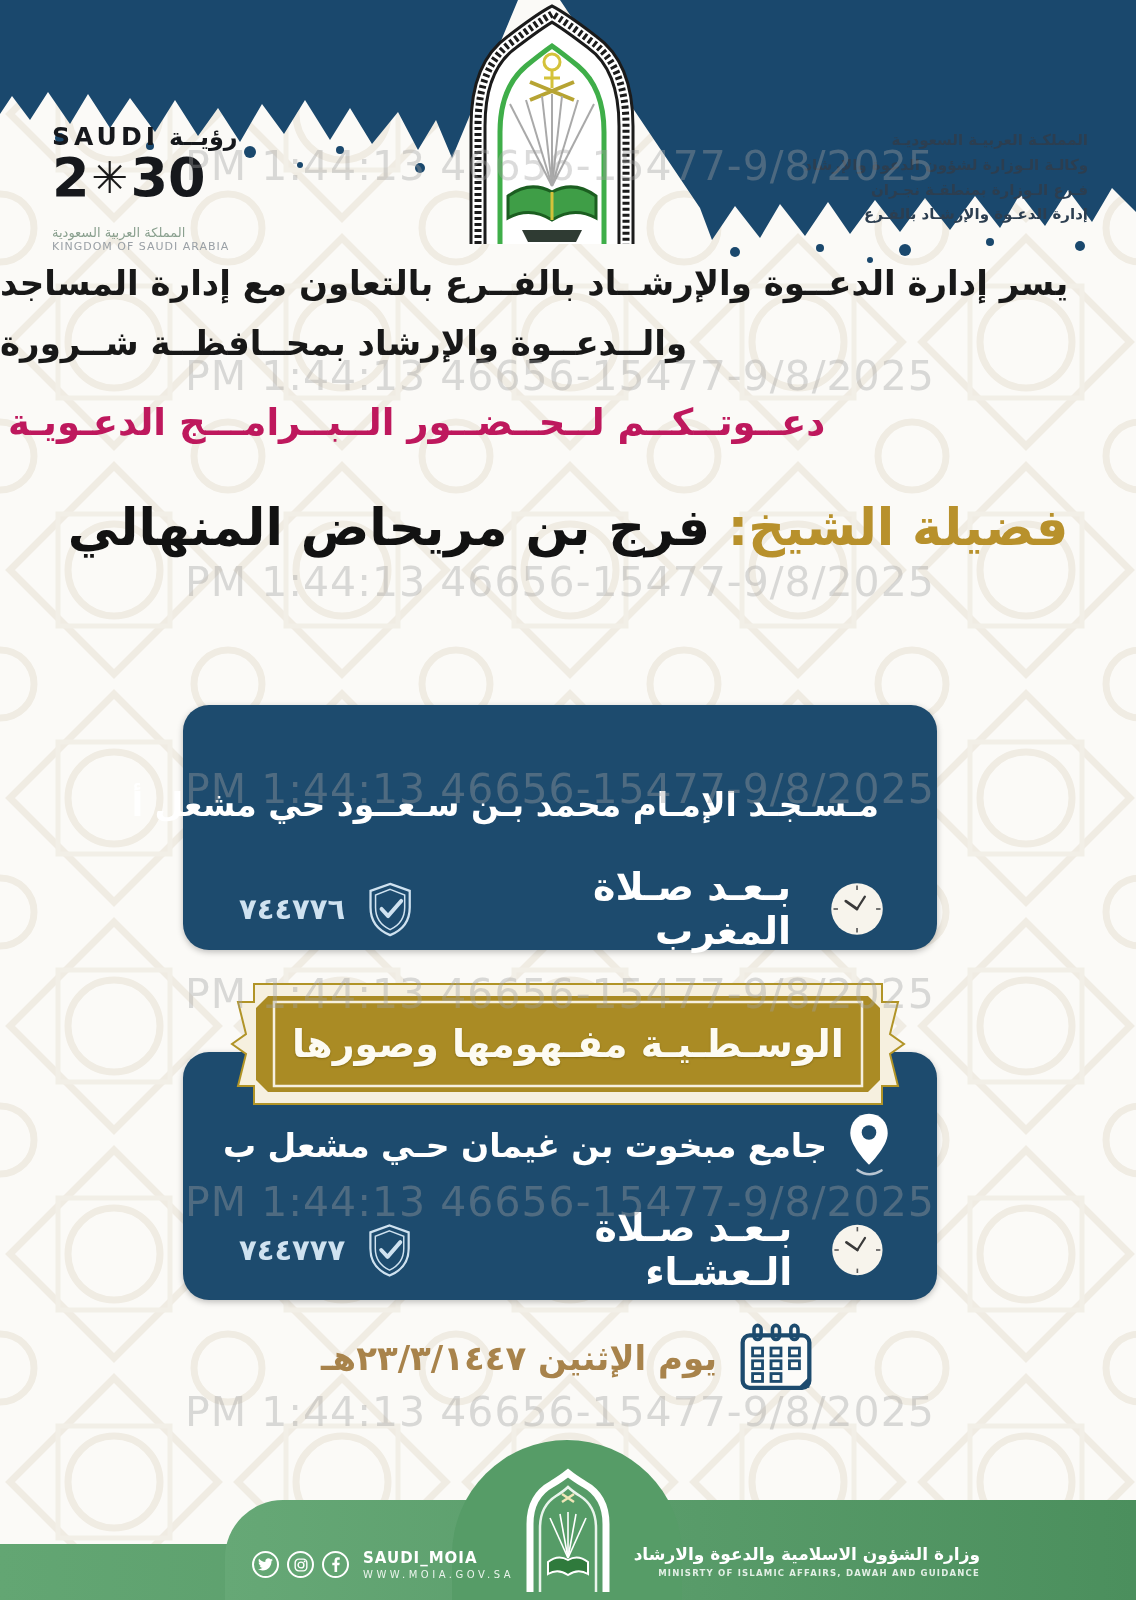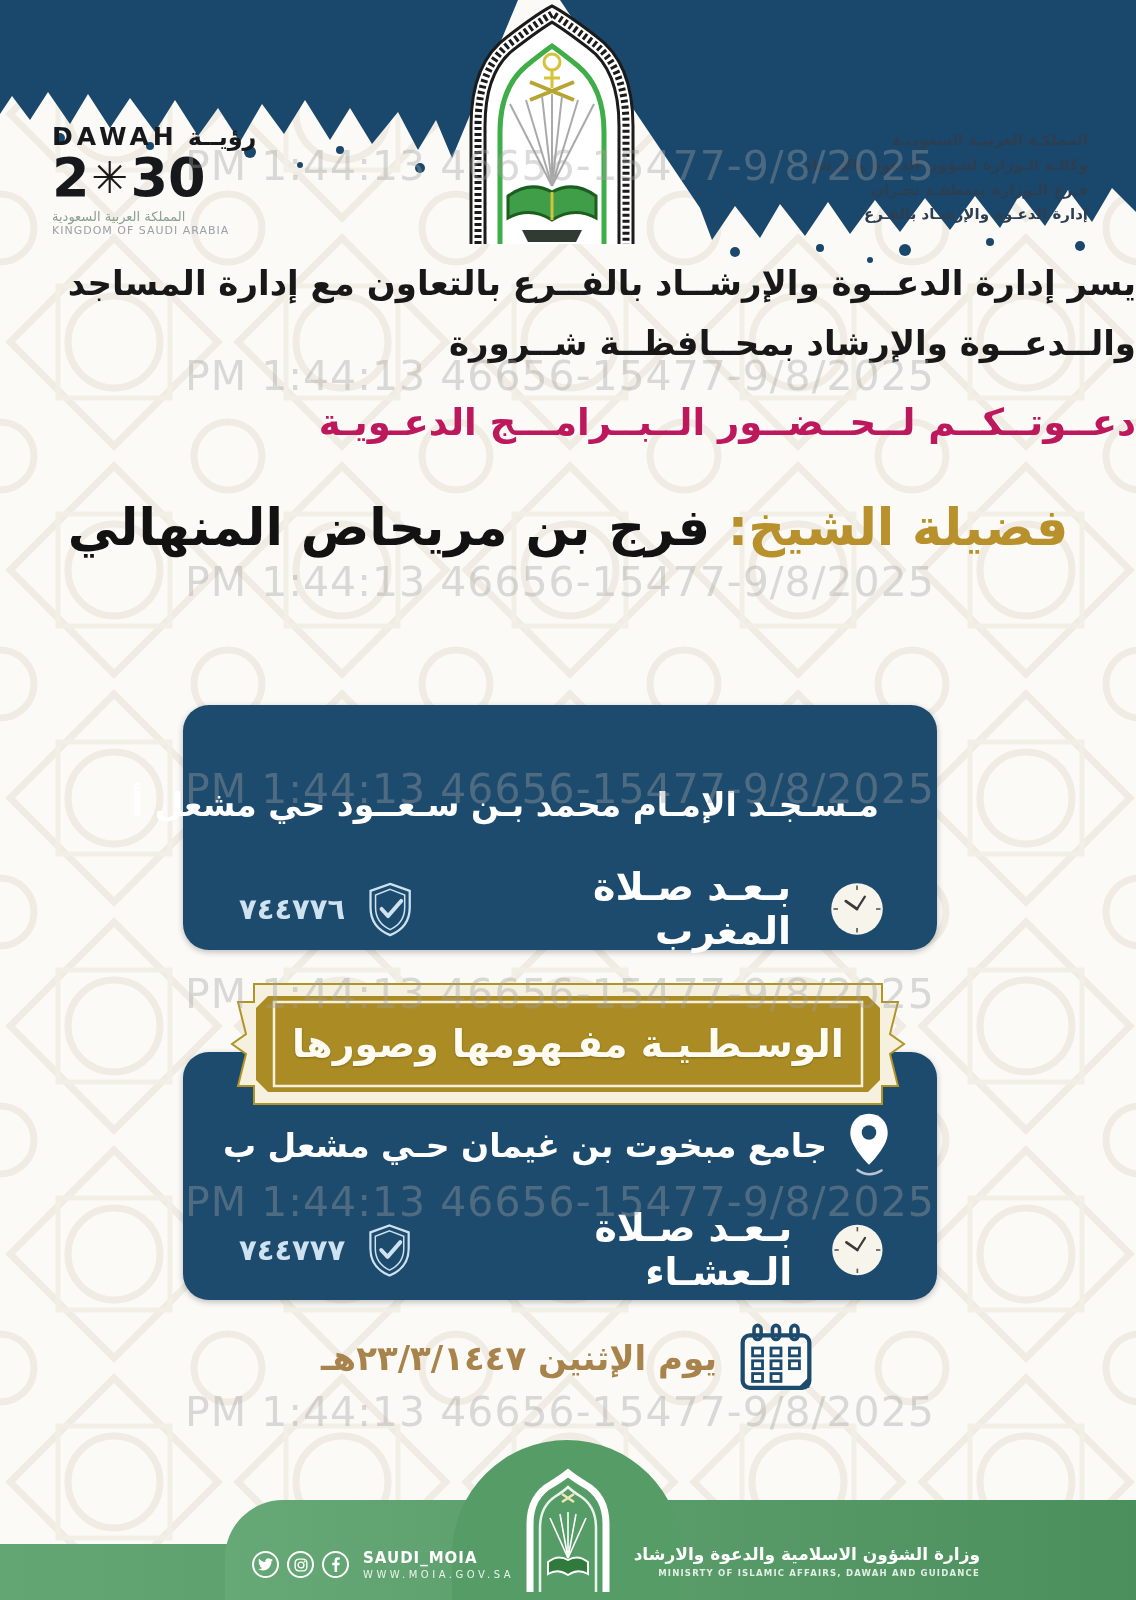--- a/index.html
+++ b/index.html
@@ -10,30 +10,30 @@
   .bg-pattern{left:0;top:0;width:1136px;height:1600px;z-index:0;}
   
   .top-band{left:0;top:0;width:1136px;height:320px;z-index:1;}
   
   .vision{left:52px;top:122px;width:310px;z-index:3;color:#16181c;}
   .vision .row1{display:flex;align-items:center;gap:10px;font-weight:bold;}
   .vision .row1 .en{font-size:25px;letter-spacing:4px;}
   .vision .row1 .ar{font-size:24px;}
   .vision .row2{font-size:54px;font-weight:bold;line-height:1;display:flex;align-items:center;}
   .vision .row2 .star{font-size:44px;margin:0 2px;color:#1b1b1b;}
-  .vision .k-ar{font-size:13px;color:#8aa08f;margin-top:4px;}
+  .vision .k-ar{font-size:13px;color:#8aa08f;margin-top:20px;}
   .vision .k-en{font-size:11px;color:#9aa0a6;letter-spacing:1px;}
   
   .min-lines{right:48px;top:128px;width:330px;z-index:3;direction:rtl;text-align:right;
              color:#2c3e50;font-size:15px;font-weight:bold;line-height:1.65;}
   .min-lines div{white-space:nowrap;}
   
   .emblem{left:452px;top:4px;width:200px;height:240px;z-index:3;}
   
-  .intro{left:0;top:254px;width:1136px;z-index:2;text-align:right;direction:rtl;}
+  .intro{left:0;top:254px;width:1136px;z-index:2;text-align:left;direction:rtl;}
   .intro .l1,.intro .l2{font-size:34px;font-weight:bold;color:#181818;line-height:1.75;}
   .intro .l3{font-size:37px;font-weight:bold;color:#be185d;margin-top:28px;padding-left:8px;}
   
   .sheikh{left:0;top:498px;width:1136px;z-index:2;text-align:center;direction:rtl;
           font-size:51px;font-weight:bold;color:#121212;}
   .sheikh .lbl{color:#b8912c;}
   
   .banner{width:680px;height:132px;z-index:4;}
   .banner svg{position:absolute;left:0;top:0;}
   .banner .t{position:absolute;left:0;top:0;width:100%;height:100%;display:flex;align-items:center;
@@ -138,21 +138,21 @@
         <path d="M100,182 L126,96"></path>
       <path d="M100,182 L142,100"></path>
     </g>
     <path d="M56,192 Q78,176 100,188 Q122,176 144,192 L144,214 Q122,202 100,216 Q78,202 56,214 Z" fill="#3f9e47" stroke="#1b5e20" stroke-width="3"></path>
     <path d="M100,188 L100,216" stroke="#d4c23a" stroke-width="3"></path>
     <path d="M70,226 L130,226 L124,238 L76,238 Z" fill="#2f3b33"></path>
   </svg>
 
   <div class="abs vision">
     <div class="row1">
-      <span class="en">DAWAH</span>
+      <span class="en">SAUDI</span>
       <span class="ar">رؤيــة</span>
     </div>
     <div class="row2">
       <span>2</span>
         <span class="star">✳</span>
         <span>30</span>
     </div>
     <div class="k-ar">المملكة العربية السعودية</div>
     <div class="k-en">KINGDOM OF SAUDI ARABIA</div>
   </div>

